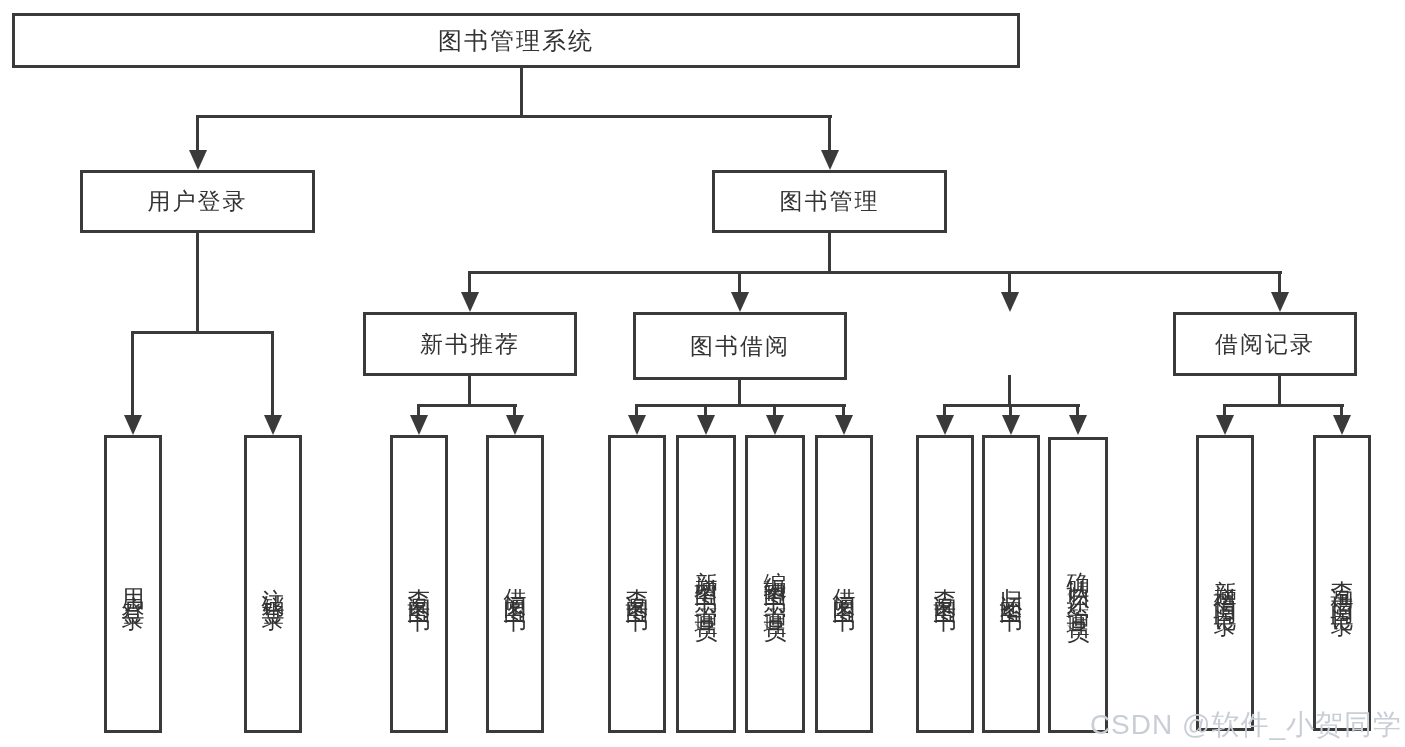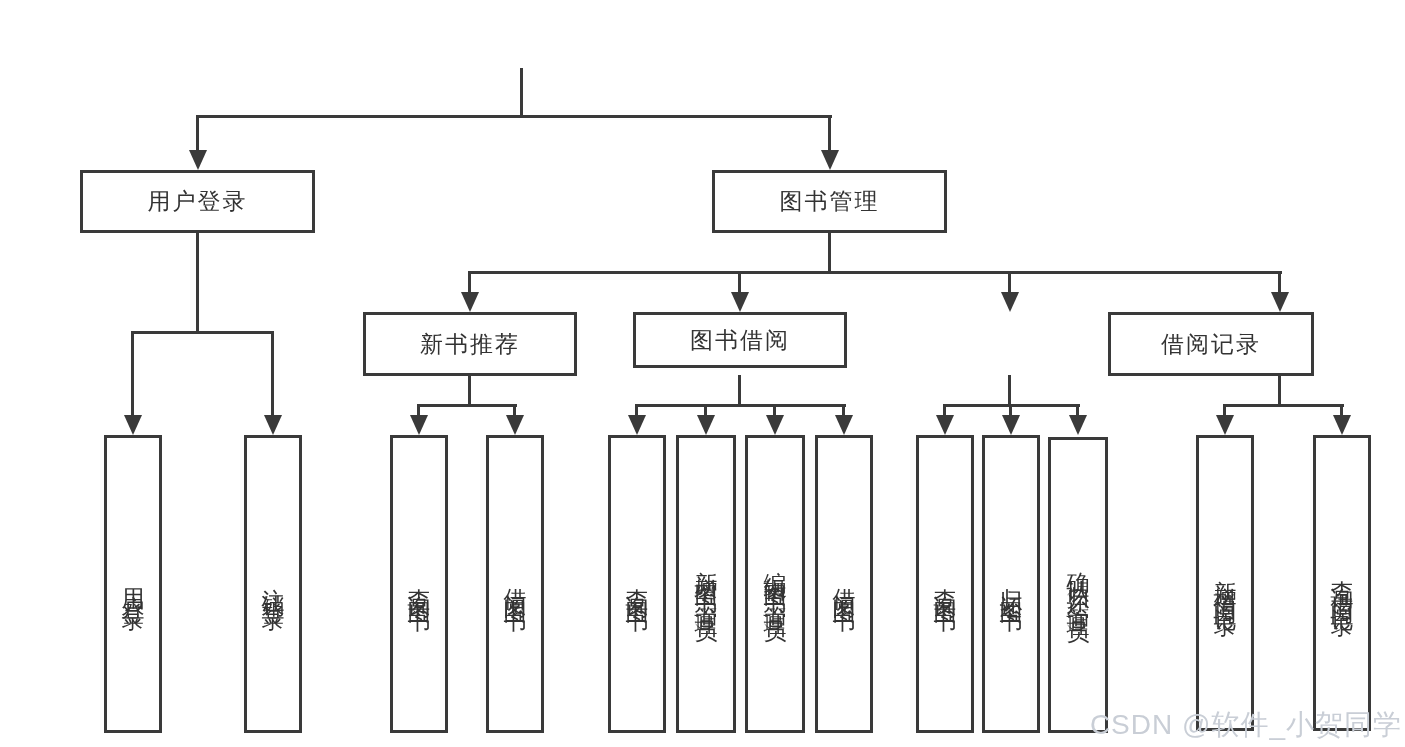--- a/index.html
+++ b/index.html
@@ -98,31 +98,32 @@
   <div class="hline" style="left:943px;  top:404px; width:137px"></div>
   <div class="arrow" style="left:943px;  top:404px; height:11px"></div>
   <div class="arrow" style="left:1009px; top:404px; height:11px"></div>
   <div class="arrow" style="left:1076px; top:404px; height:11px"></div>
 
   <div class="vline" style="left:1278px; top:375px; height:32px"></div>
   <div class="hline" style="left:1223px; top:404px; width:121px"></div>
   <div class="arrow" style="left:1223px; top:404px; height:11px"></div>
   <div class="arrow" style="left:1340px; top:404px; height:11px"></div>
 
+  <div class="node h" style="left:12px;  top:13px;  width:1008px; height:55px; font-size:24px">图书管理系统</div>
 
   <div class="node h" style="left:80px;  top:170px; width:235px; height:63px">用户登录</div>
 
   <div class="node h" style="left:363px;  top:312px; width:214px; height:64px">新书推荐</div>
 
   <div class="node h" style="left:712px; top:170px; width:235px; height:63px">图书管理</div>
 
-  <div class="node h" style="left:633px;  top:312px; width:214px; height:56px">图书借阅</div>
+  <div class="node h" style="left:633px;  top:312px; width:214px; height:68px">图书借阅</div>
 
 
-  <div class="node h" style="left:1108px; top:312px; width:206px; height:64px">借阅记录</div>
+  <div class="node h" style="left:1173px; top:312px; width:184px; height:64px">借阅记录</div>
 
   <div class="node v" style="left:104px; top:435px; width:58px; height:298px">用户登录</div>
   <div class="node v" style="left:244px; top:435px; width:58px; height:298px">注销登录</div>
 
   <div class="node v" style="left:390px; top:435px; width:58px; height:298px">查询图书</div>
   <div class="node v" style="left:486px; top:435px; width:58px; height:298px">借阅图书</div>
 
   <div class="node v" style="left:608px; top:435px; width:58px; height:298px">查询图书</div>
   <div class="node v" style="left:676px; top:435px; width:60px; height:298px">新增图书（管理员）</div>
   <div class="node v" style="left:745px; top:435px; width:60px; height:298px">编辑图书（管理员）</div>

